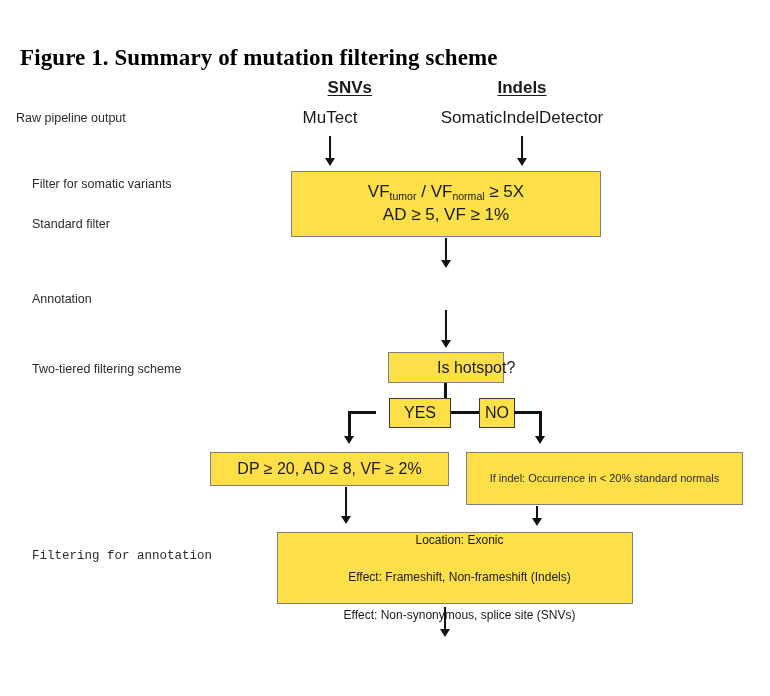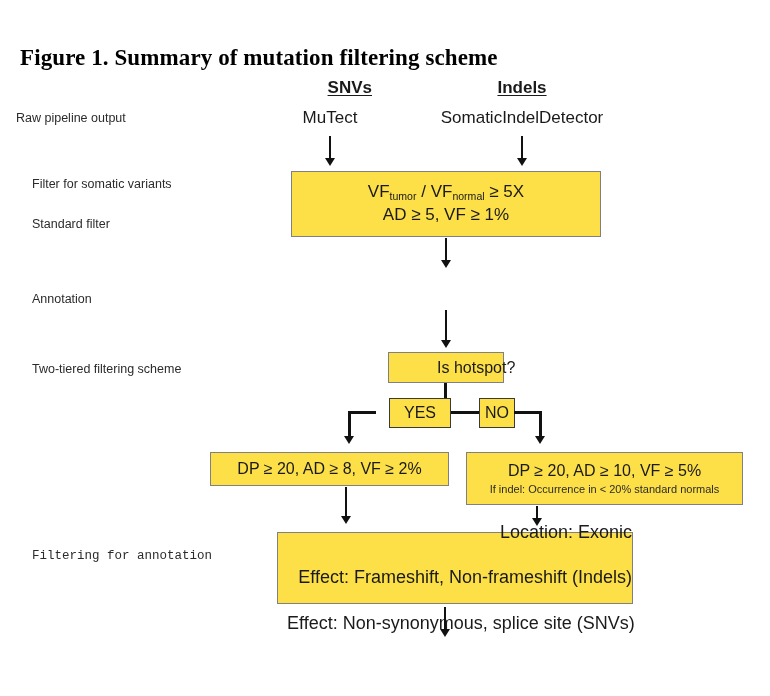--- a/index.html
+++ b/index.html
@@ -73,23 +73,23 @@
     color: #1a1a1a;
     text-align: center;
     line-height: 1.35;
     white-space: nowrap;
   }
   .box-line.small {
     font-size: 11px;
     color: #2b2b2b;
   }
   .box-line.left {
-    text-align: right;
+    text-align: center;
     padding-left: 9px;
-    font-size: 18px;
+    font-size: 12px;
     line-height: 1.42;
     margin-top: 20px;
   }
   .box-line.tight {
     font-size: 16px;
   }
   sub {
     font-size: 0.62em;
     vertical-align: baseline;
     position: relative;
@@ -178,21 +178,20 @@
 
   <div class="hline thick" style="left:514px; top:411px; width:28px; height:3px;"></div>
   <div class="vline thick" style="left:539px; top:411px; height:28px; width:3px;"></div>
   <div class="arrowhead" style="left:535px; top:436px;"></div>
 
   <div class="box" style="left:210px; top:452px; width:239px; height:34px;">
     <div class="box-line tight">DP ≥ 20, AD ≥ 8, VF ≥ 2%</div>
   </div>
 
   <div class="box" style="left:466px; top:452px; width:277px; height:53px;">
-    <div class="box-line tight">DP ≥ 20, AD ≥ 10, VF ≥ 5%</div>
     <div class="box-line small">If indel: Occurrence in &lt; 20% standard normals</div>
   </div>
 
   <div class="vline" style="left:345px; top:487px; height:32px;"></div>
   <div class="arrowhead" style="left:341px; top:516px;"></div>
 
   <div class="vline" style="left:536px; top:506px; height:16px;"></div>
   <div class="arrowhead" style="left:532px; top:518px;"></div>
 
   <div class="box" style="left:277px; top:532px; width:356px; height:72px;">

